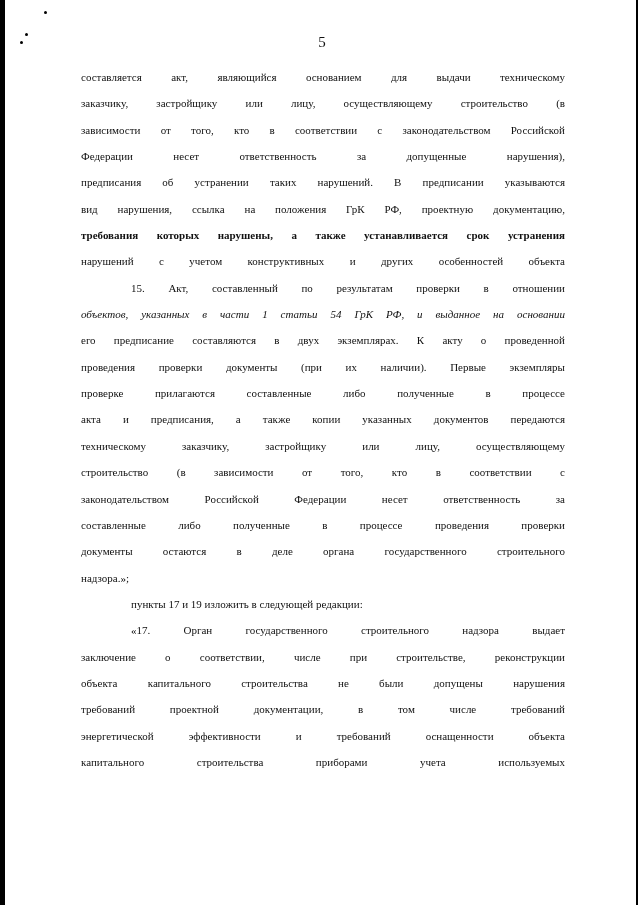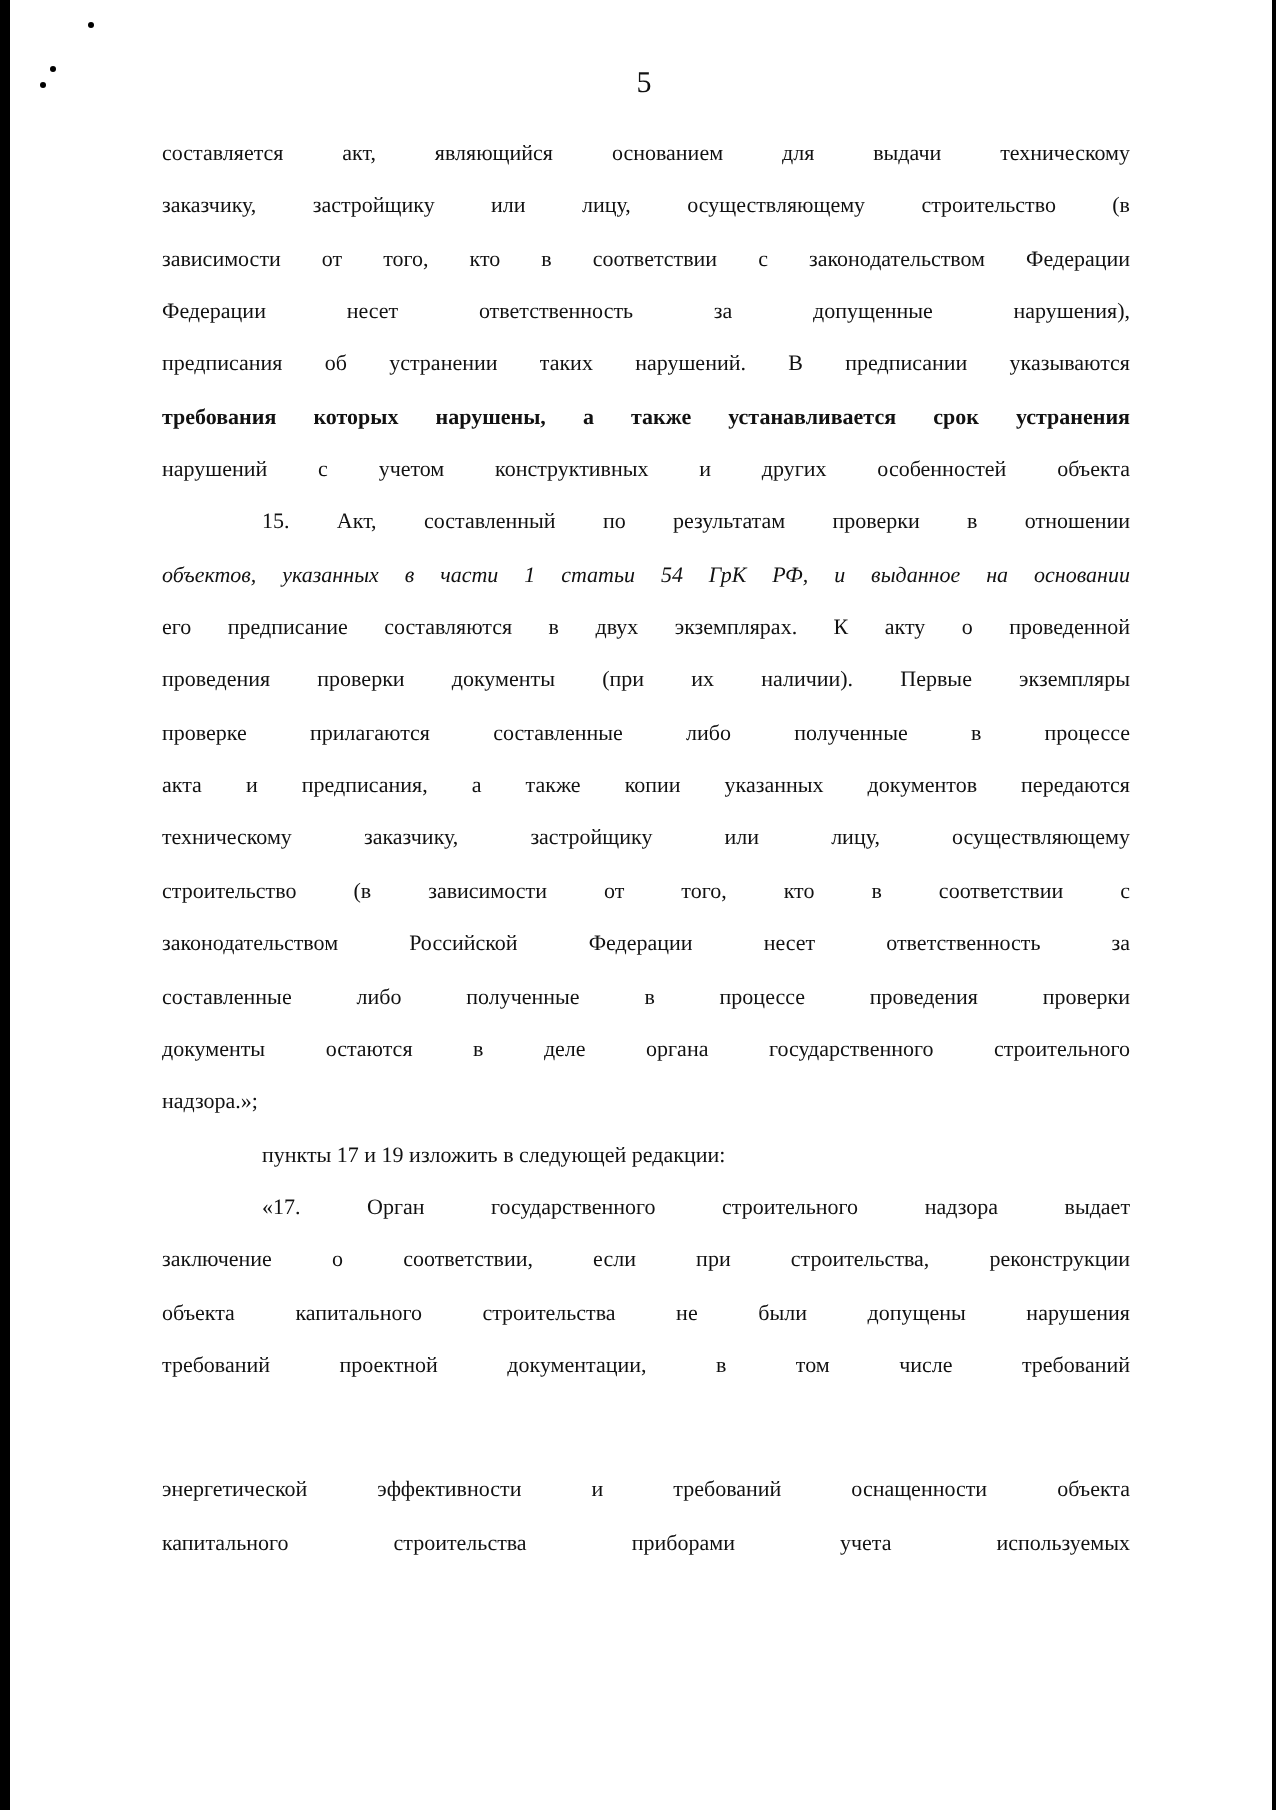--- a/index.html
+++ b/index.html
@@ -72,37 +72,38 @@
 <div class="border-right"></div>
 <div class="speck" style="left:44px; top:11px;"></div>
 <div class="speck" style="left:25px; top:33px;"></div>
 <div class="speck" style="left:20px; top:41px;"></div>
 
 <div class="page-number">5</div>
 
 <div class="body-text" id="doc-body">
     <div class="line" style="white-space: normal;">составляется акт, являющийся основанием для выдачи техническому</div>
     <div class="line" style="white-space: normal;">заказчику, застройщику или лицу, осуществляющему строительство (в</div>
-    <div class="line" style="white-space: normal;">зависимости от того, кто в соответствии с законодательством Федерации</div>
+    <div class="line" style="white-space: normal;">зависимости от того, кто в соответствии с законодательством Российской</div>
     <div class="line" style="white-space: normal;">Федерации несет ответственность за допущенные нарушения),</div>
     <div class="line" style="white-space: normal;">предписания об устранении таких нарушений. В предписании указываются</div>
+    <div class="line" style="white-space: normal;">вид нарушения, ссылка на положения ГрК РФ, проектную документацию,</div>
     <div class="line" style="white-space: normal; font-weight: bold;">требования которых нарушены, а также устанавливается срок устранения</div>
     <div class="line" style="white-space: normal;">нарушений с учетом конструктивных и других особенностей объекта</div>
     <div class="line first-indent" style="white-space: normal;">15. Акт, составленный по результатам проверки в отношении</div>
     <div class="line" style="white-space: normal; font-style: italic;">объектов, указанных в части 1 статьи 54 ГрК РФ, и выданное на основании</div>
     <div class="line" style="white-space: normal;">его предписание составляются в двух экземплярах. К акту о проведенной</div>
     <div class="line" style="white-space: normal;">проведения проверки документы (при их наличии). Первые экземпляры</div>
     <div class="line" style="white-space: normal;">проверке прилагаются составленные либо полученные в процессе</div>
     <div class="line" style="white-space: normal;">акта и предписания, а также копии указанных документов передаются</div>
     <div class="line" style="white-space: normal;">техническому заказчику, застройщику или лицу, осуществляющему</div>
     <div class="line" style="white-space: normal;">строительство (в зависимости от того, кто в соответствии с</div>
     <div class="line" style="white-space: normal;">законодательством Российской Федерации несет ответственность за</div>
     <div class="line" style="white-space: normal;">составленные либо полученные в процессе проведения проверки</div>
     <div class="line" style="white-space: normal;">документы остаются в деле органа государственного строительного</div>
     <div class="line last" style="white-space: normal;">надзора.»;</div>
     <div class="line first-indent last" style="white-space: normal;">пункты 17 и 19 изложить в следующей редакции:</div>
     <div class="line first-indent" style="white-space: normal;">«17. Орган государственного строительного надзора выдает</div>
-    <div class="line" style="white-space: normal;">заключение о соответствии, если при строительства, реконструкции</div>
+    <div class="line" style="white-space: normal;">заключение о соответствии, числе при строительстве, реконструкции</div>
     <div class="line" style="white-space: normal;">объекта капитального строительства не были допущены нарушения</div>
     <div class="line" style="white-space: normal;">требований проектной документации, в том числе требований</div>
-    <div class="line" style="white-space: normal; margin-top: 36px;">энергетической эффективности и требований оснащенности объекта</div>
+    <div class="line" style="white-space: normal;">энергетической эффективности и требований оснащенности объекта</div>
     <div class="line" style="white-space: normal;">капитального строительства приборами учета используемых</div>
   </div>
 
 </body></html>

